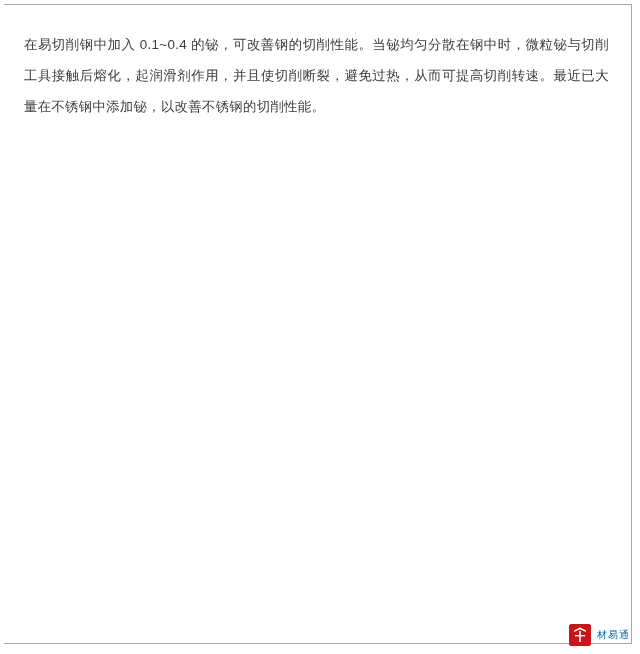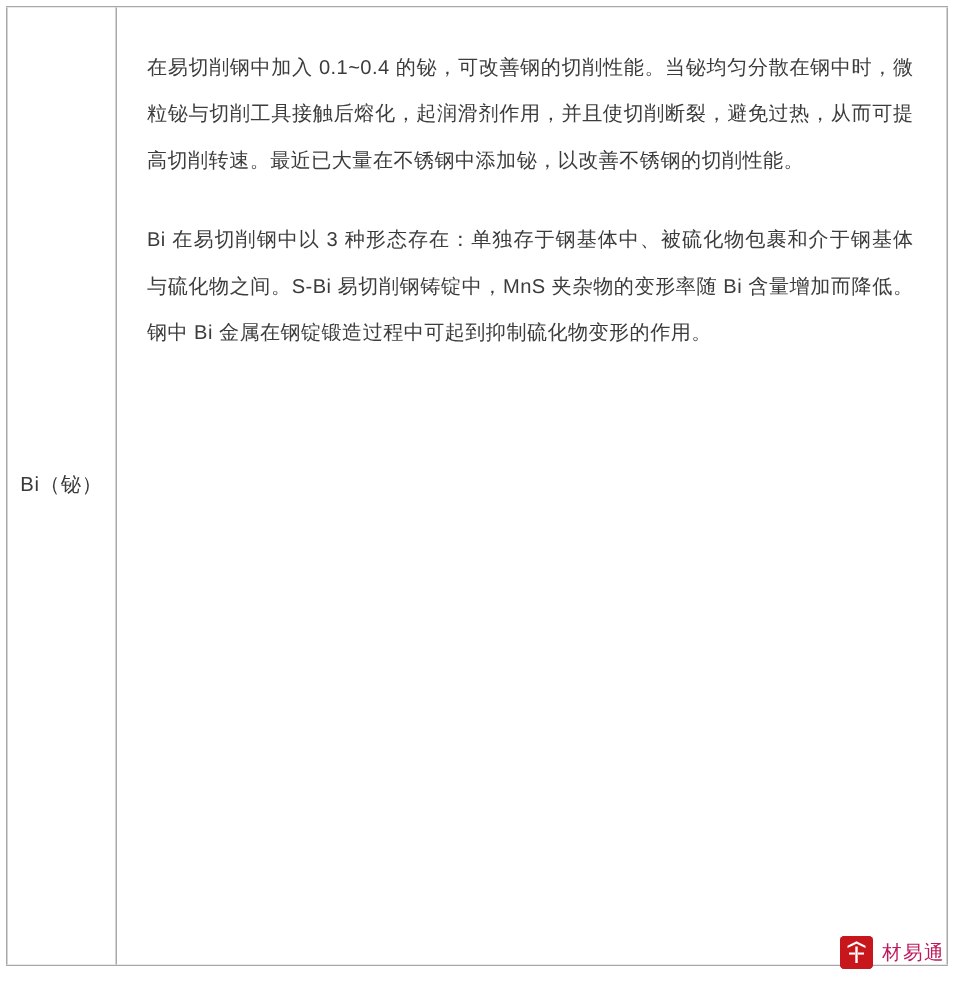--- a/index.html
+++ b/index.html
@@ -89,40 +89,36 @@
     height: 22px;
     background: #c8161d;
     border-radius: 3px;
     position: relative;
     flex: 0 0 22px;
   }
   .wm-logo svg {
     display: block;
   }
   .wm-text {
-    font-size: 13px;
-    color: #be185d;
+    font-size: 10px;
+    color: #0369a1;
     letter-spacing: 1px;
     white-space: nowrap;
   }
 </style>
 </head>
 <body>
 
 <div class="page">
 
   <div class="table">
 
-    <div class="cell-label">
-      <div class="label-text">Bi（铋）</div>
-    </div>
 
     <div class="cell-body">
       <p class="para">在易切削钢中加入 0.1~0.4 的铋，可改善钢的切削性能。当铋均匀分散在钢中时，微粒铋与切削工具接触后熔化，起润滑剂作用，并且使切削断裂，避免过热，从而可提高切削转速。最近已大量在不锈钢中添加铋，以改善不锈钢的切削性能。</p>
-      <p class="para">Bi 在易切削钢中以 3 种形态存在：单独存于钢基体中、被硫化物包裹和介于钢基体与硫化物之间。S-Bi 易切削钢铸锭中，MnS 夹杂物的变形率随 Bi 含量增加而降低。钢中 Bi 金属在钢锭锻造过程中可起到抑制硫化物变形的作用。</p>
     </div>
 
   </div>
 
   <div class="watermark">
     <span class="wm-logo">
       <svg width="22" height="22" viewBox="0 0 22 22" aria-hidden="true">
         <rect x="0" y="0" width="22" height="22" rx="3" fill="#c8161d"></rect>
         <path d="M5 6.5 L11 3.5 L17 6.5 L17 8 L11 5.2 L5 8 Z" fill="#ffffff"></path>
         <rect x="10.2" y="7" width="1.6" height="11" fill="#ffffff"></rect>

